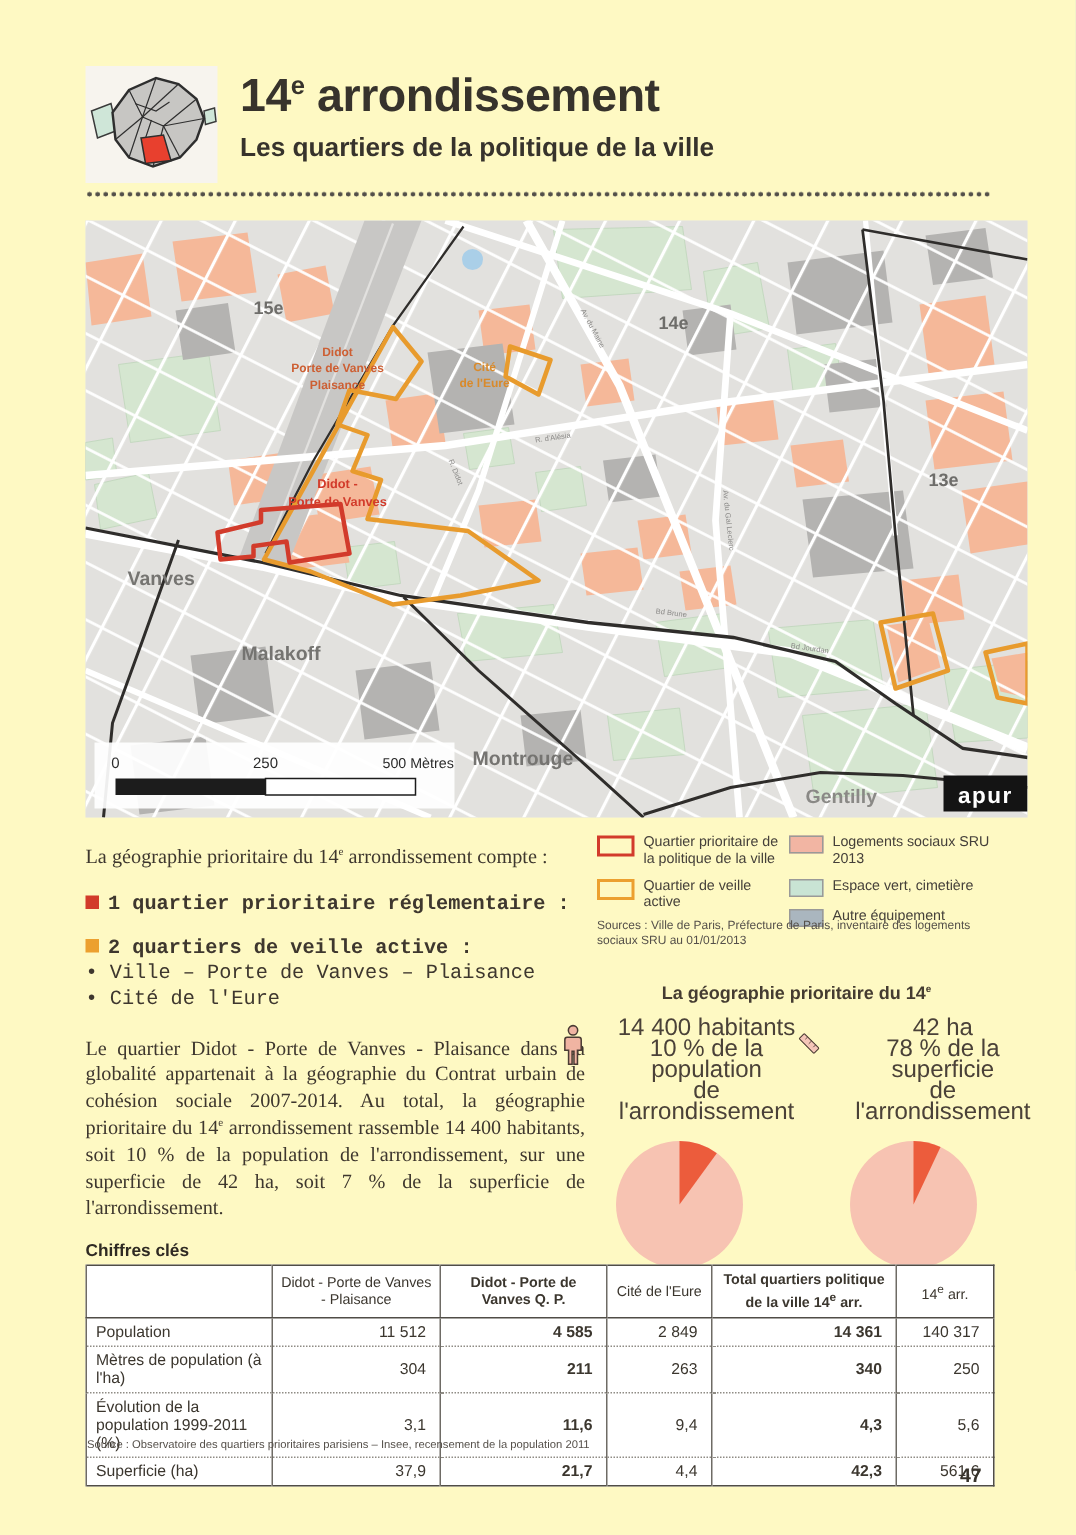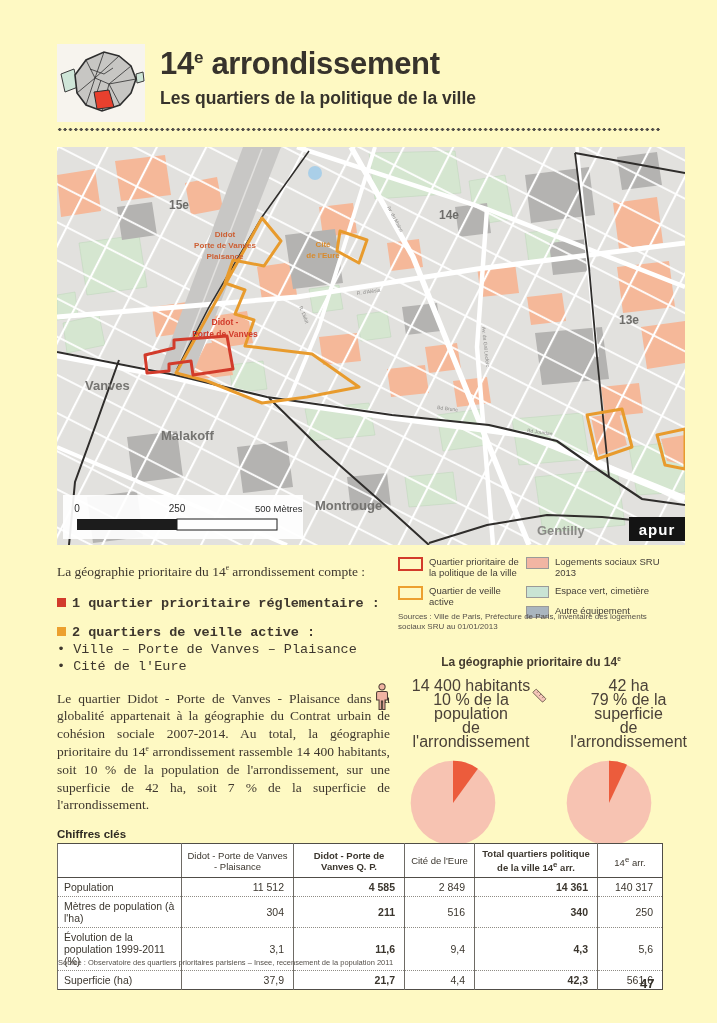--- a/index.html
+++ b/index.html
@@ -260,21 +260,21 @@
         <svg width="32" height="34" viewBox="0 0 32 34">
           <g transform="rotate(45 16 16)">
             <rect x="3" y="12" width="26" height="9" rx="1" fill="#f5c6b8" stroke="#4a3b33" stroke-width="1.3"></rect>
             <line x1="9" y1="12" x2="9" y2="16" stroke="#4a3b33" stroke-width="1"></line>
             <line x1="16" y1="12" x2="16" y2="17" stroke="#4a3b33" stroke-width="1"></line>
             <line x1="23" y1="12" x2="23" y2="16" stroke="#4a3b33" stroke-width="1"></line>
           </g>
         </svg>
         <div class="stat-lines">
           <div>42 ha</div>
-          <div>79 % de la superficie</div>
+          <div>78 % de la superficie</div>
           <div>de l'arrondissement</div>
         </div>
       </div>
     </div>
     <div class="pies">
       <div class="pie-wrap">
           <svg class="pie" width="92" height="92" viewBox="-50 -50 100 100">
             <circle cx="0" cy="0" r="46" fill="#f7c3b2"></circle>
             <path d="M0,0 L0,-46 A46,46 0 0 1 27.04,-37.21 Z" fill="#ec5c3c"></path>
           </svg>
@@ -314,21 +314,21 @@
         <td class="num">11 512</td>
         <td class="num b">4 585</td>
         <td class="num">2 849</td>
         <td class="num b">14 361</td>
         <td class="num">140 317</td>
       </tr>
       <tr>
         <td class="lbl">Mètres de population (à l'ha)</td>
         <td class="num">304</td>
         <td class="num b">211</td>
-        <td class="num">516</td>
+        <td class="num">263</td>
         <td class="num b">340</td>
         <td class="num">250</td>
       </tr>
       <tr>
         <td class="lbl">Évolution de la population 1999-2011 (%)</td>
         <td class="num">3,1</td>
         <td class="num b">11,6</td>
         <td class="num">9,4</td>
         <td class="num b">4,3</td>
         <td class="num">5,6</td>

